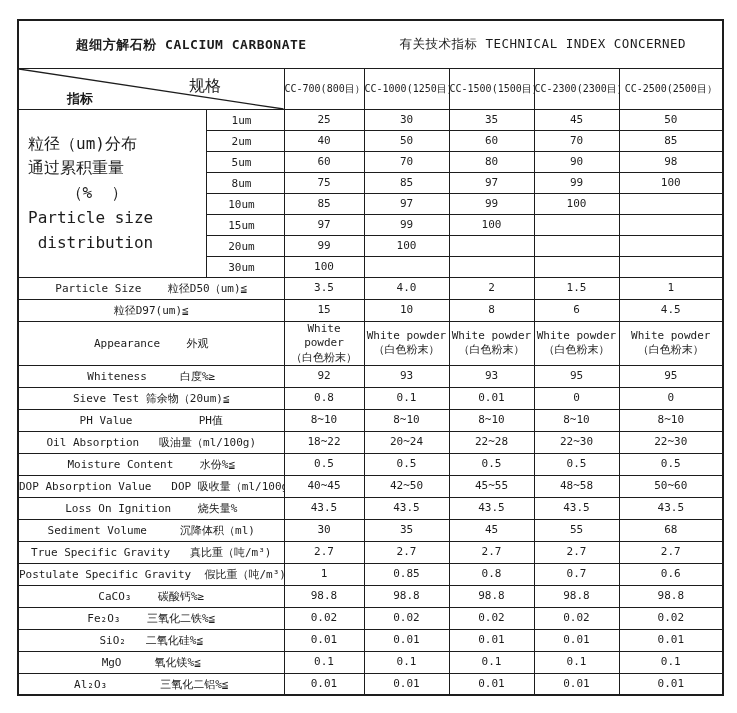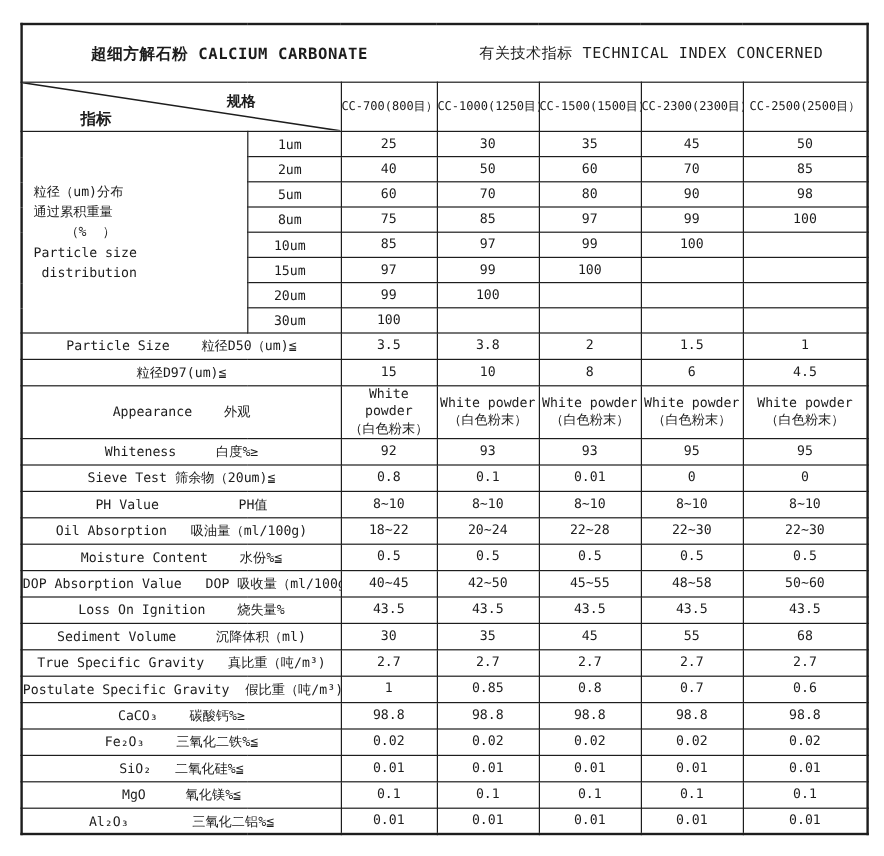--- a/index.html
+++ b/index.html
@@ -31,28 +31,28 @@
   
   tr.r-title td { height: 47px; }
   .title-flex { display: flex; width: 100%; align-items: center; }
   .t-left  { width: 49%; text-align: center; font-weight: bold; font-size: 13px; letter-spacing: .5px; }
   .t-right { width: 51%; text-align: center; font-size: 12.5px; letter-spacing: .5px; }
   
   tr.r-head { height: 41px; }
   td.diag { position: relative; }
   td.diag svg { position: absolute; left: 0; top: 0; width: 100%; height: 100%; display: block; }
   .lbl-index { position: absolute; left: 48px; top: 21px; font-weight: bold; font-size: 13px; }
-  .lbl-spec  { position: absolute; left: 170px; top: 7px; font-weight: bold; font-size: 12px; }
+  .lbl-spec  { position: absolute; left: 170px; top: 7px; font-weight: normal; font-size: 16px; }
   td.ch { font-size: 10px; white-space: nowrap; margin-top: 23px; }
   
   tr.r-p { height: 21px; }
   td.p-label {
     text-align: left;
     white-space: pre;
-    font-size: 11px;
+    font-size: 16px;
     line-height: 1.55;
     padding-left: 9px;
     margin-left: 24px;
   }
   td.p-size { text-align: center; padding-right: 7px; font-size: 11px; }
   
   tr.r-spec { height: 22px; }
   tr.r-app  { height: 34px; }
   td.lab { white-space: pre; font-size: 11px; }
   td.val { white-space: pre-line; line-height: 1.3; font-size: 11px; }
@@ -162,21 +162,21 @@
         <td class="val"></td>
         <td class="val"></td>
         <td class="val"></td>
         <td class="val"></td>
       </tr>
     </tbody>
   <tbody id="spec-body">
       <tr class="r-spec">
         <td colspan="2" class="lab">Particle Size    粒径D50（um)≦</td>
         <td class="val">3.5</td>
-        <td class="val">3.8</td>
+        <td class="val">4.0</td>
         <td class="val">2</td>
         <td class="val">1.5</td>
         <td class="val">1</td>
       </tr>
       <tr class="r-spec">
         <td colspan="2" class="lab">粒径D97(um)≦</td>
         <td class="val">15</td>
         <td class="val">10</td>
         <td class="val">8</td>
         <td class="val">6</td>

